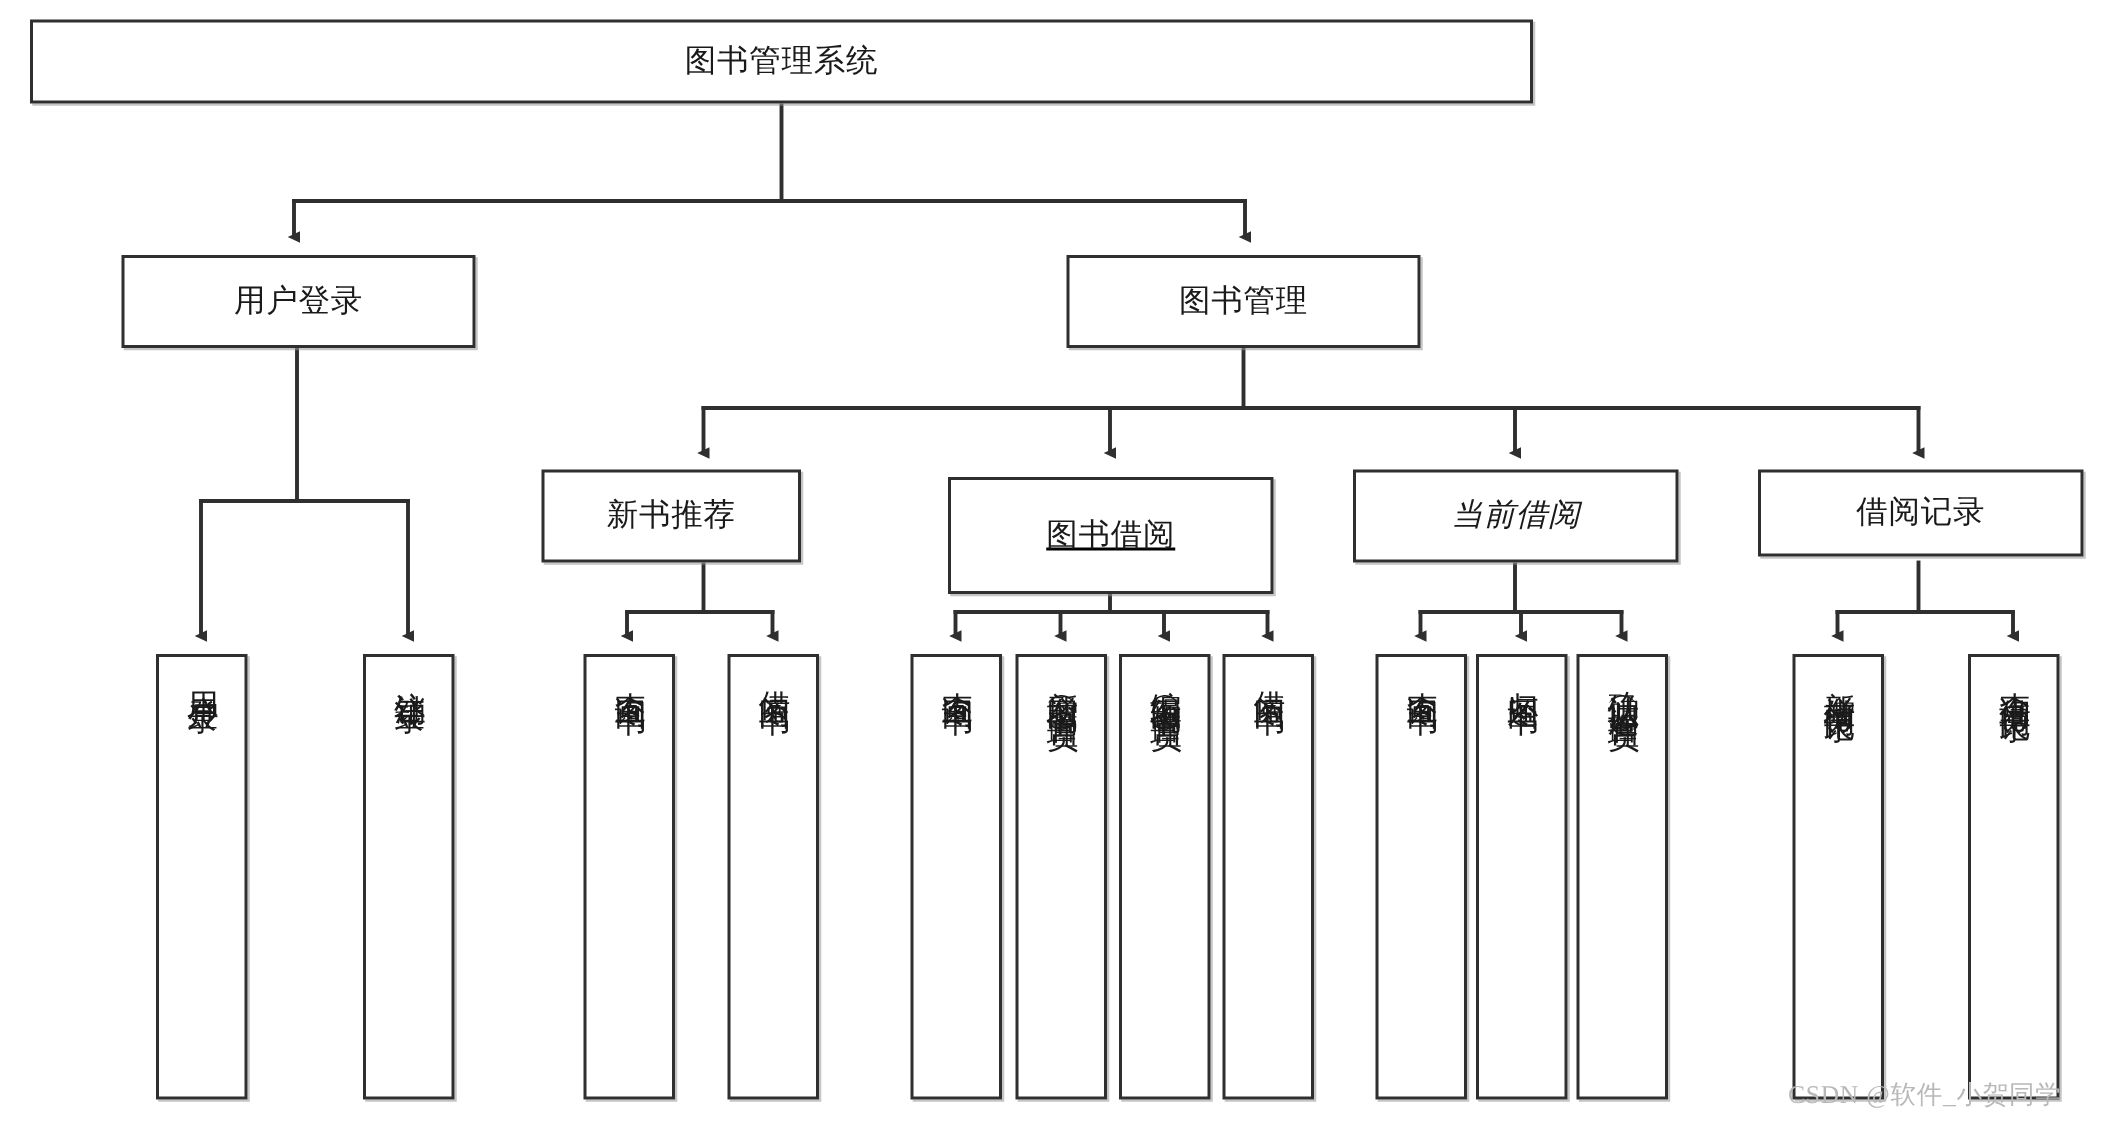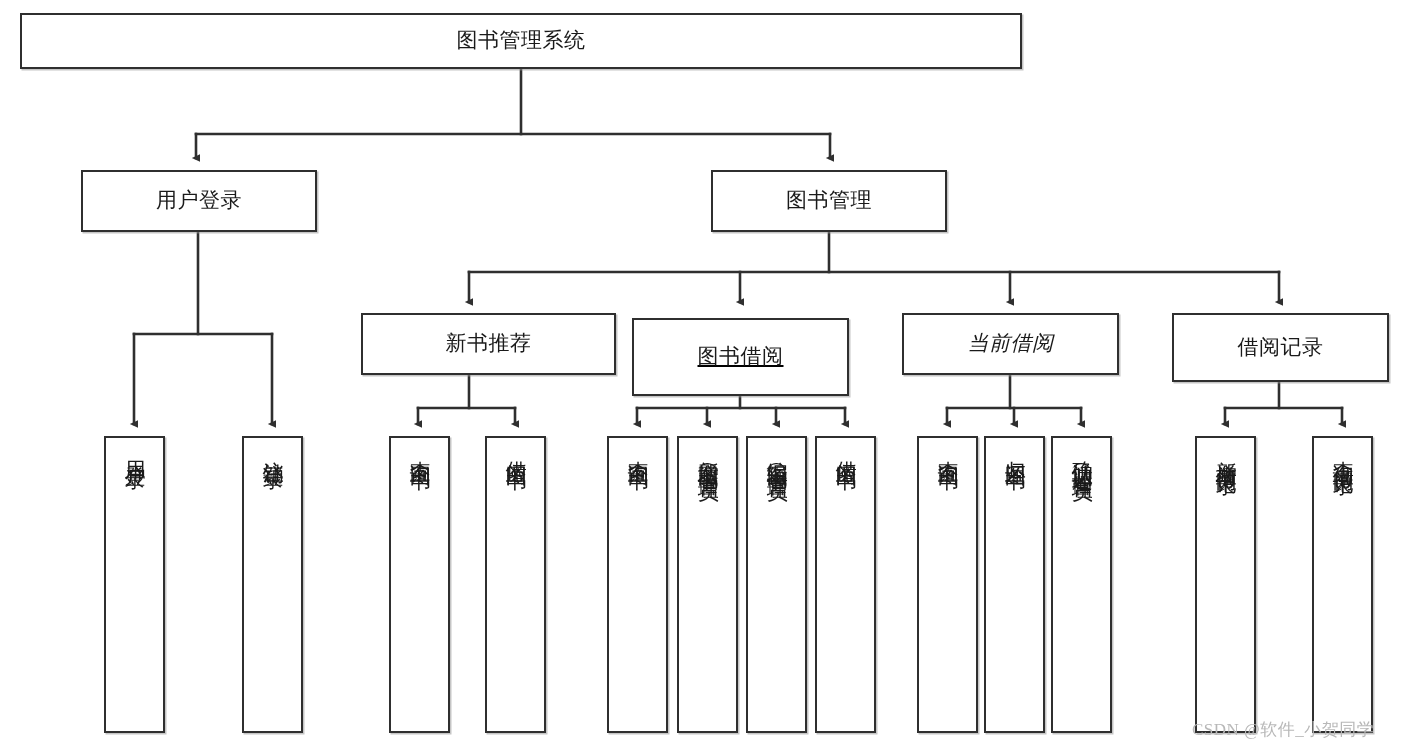--- a/index.html
+++ b/index.html
@@ -137,30 +137,30 @@
     <span class="node-label">图书管理系统</span>
   </div>
 
   <div class="node-box" style="left:81px; top:170px; width:236px; height:62px;">
     <span class="node-label">用户登录</span>
   </div>
   <div class="node-box" style="left:711px; top:170px; width:236px; height:62px;">
     <span class="node-label">图书管理</span>
   </div>
 
-  <div class="node-box" style="left:361px; top:313px; width:255px; height:62px;">
+  <div class="node-box" style="left:361px; top:313px; width:173px; height:62px;">
     <span class="node-label">新书推荐</span>
   </div>
   <div class="node-box" style="left:632px; top:318px; width:217px; height:78px;text-decoration:underline;">
     <span class="node-label">图书借阅</span>
   </div>
   <div class="node-box" style="left:902px; top:313px; width:217px; height:62px;font-style:italic;">
     <span class="node-label">当前借阅</span>
   </div>
-  <div class="node-box" style="left:1172px; top:313px; width:217px; height:69px;align-items:center;">
+  <div class="node-box" style="left:1172px; top:313px; width:217px; height:58px;align-items:center;">
     <span class="node-label">借阅记录</span>
   </div>
 
   <div class="node-box vertical" style="left:104px; top:436px; width:61px; height:297px;">
     <span class="node-label">用户登录</span>
   </div>
   <div class="node-box vertical" style="left:242px; top:436px; width:61px; height:297px;">
     <span class="node-label">注销登录</span>
   </div>
 

